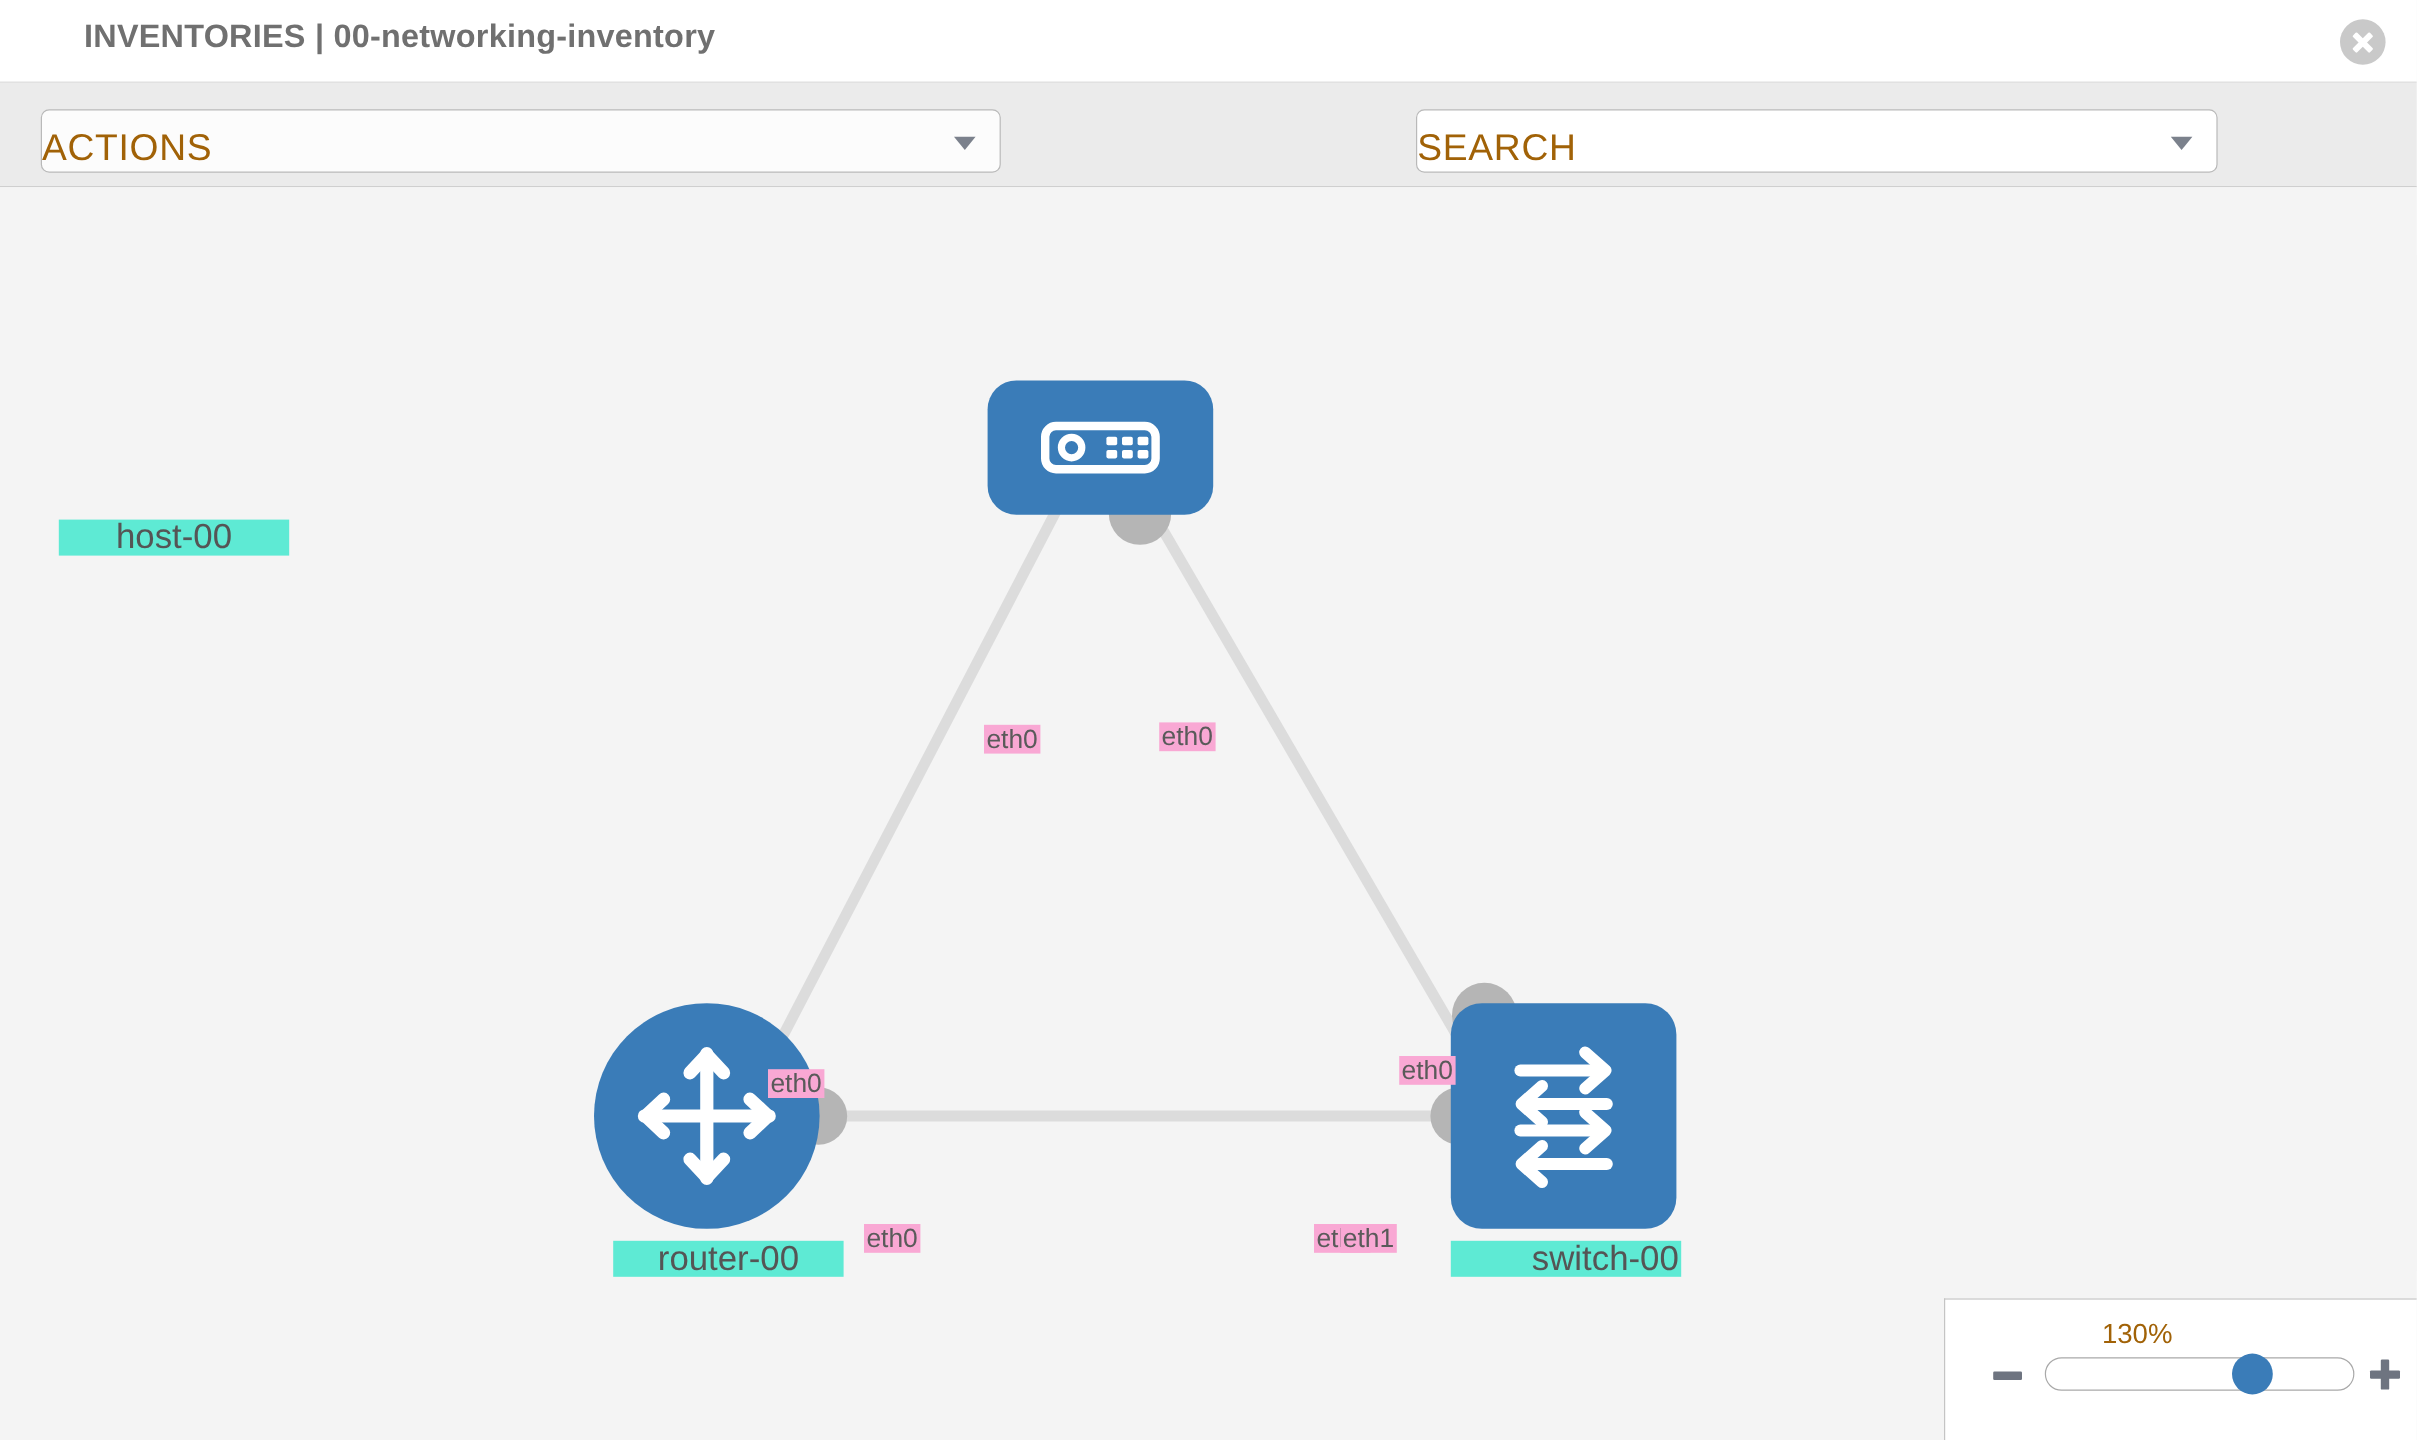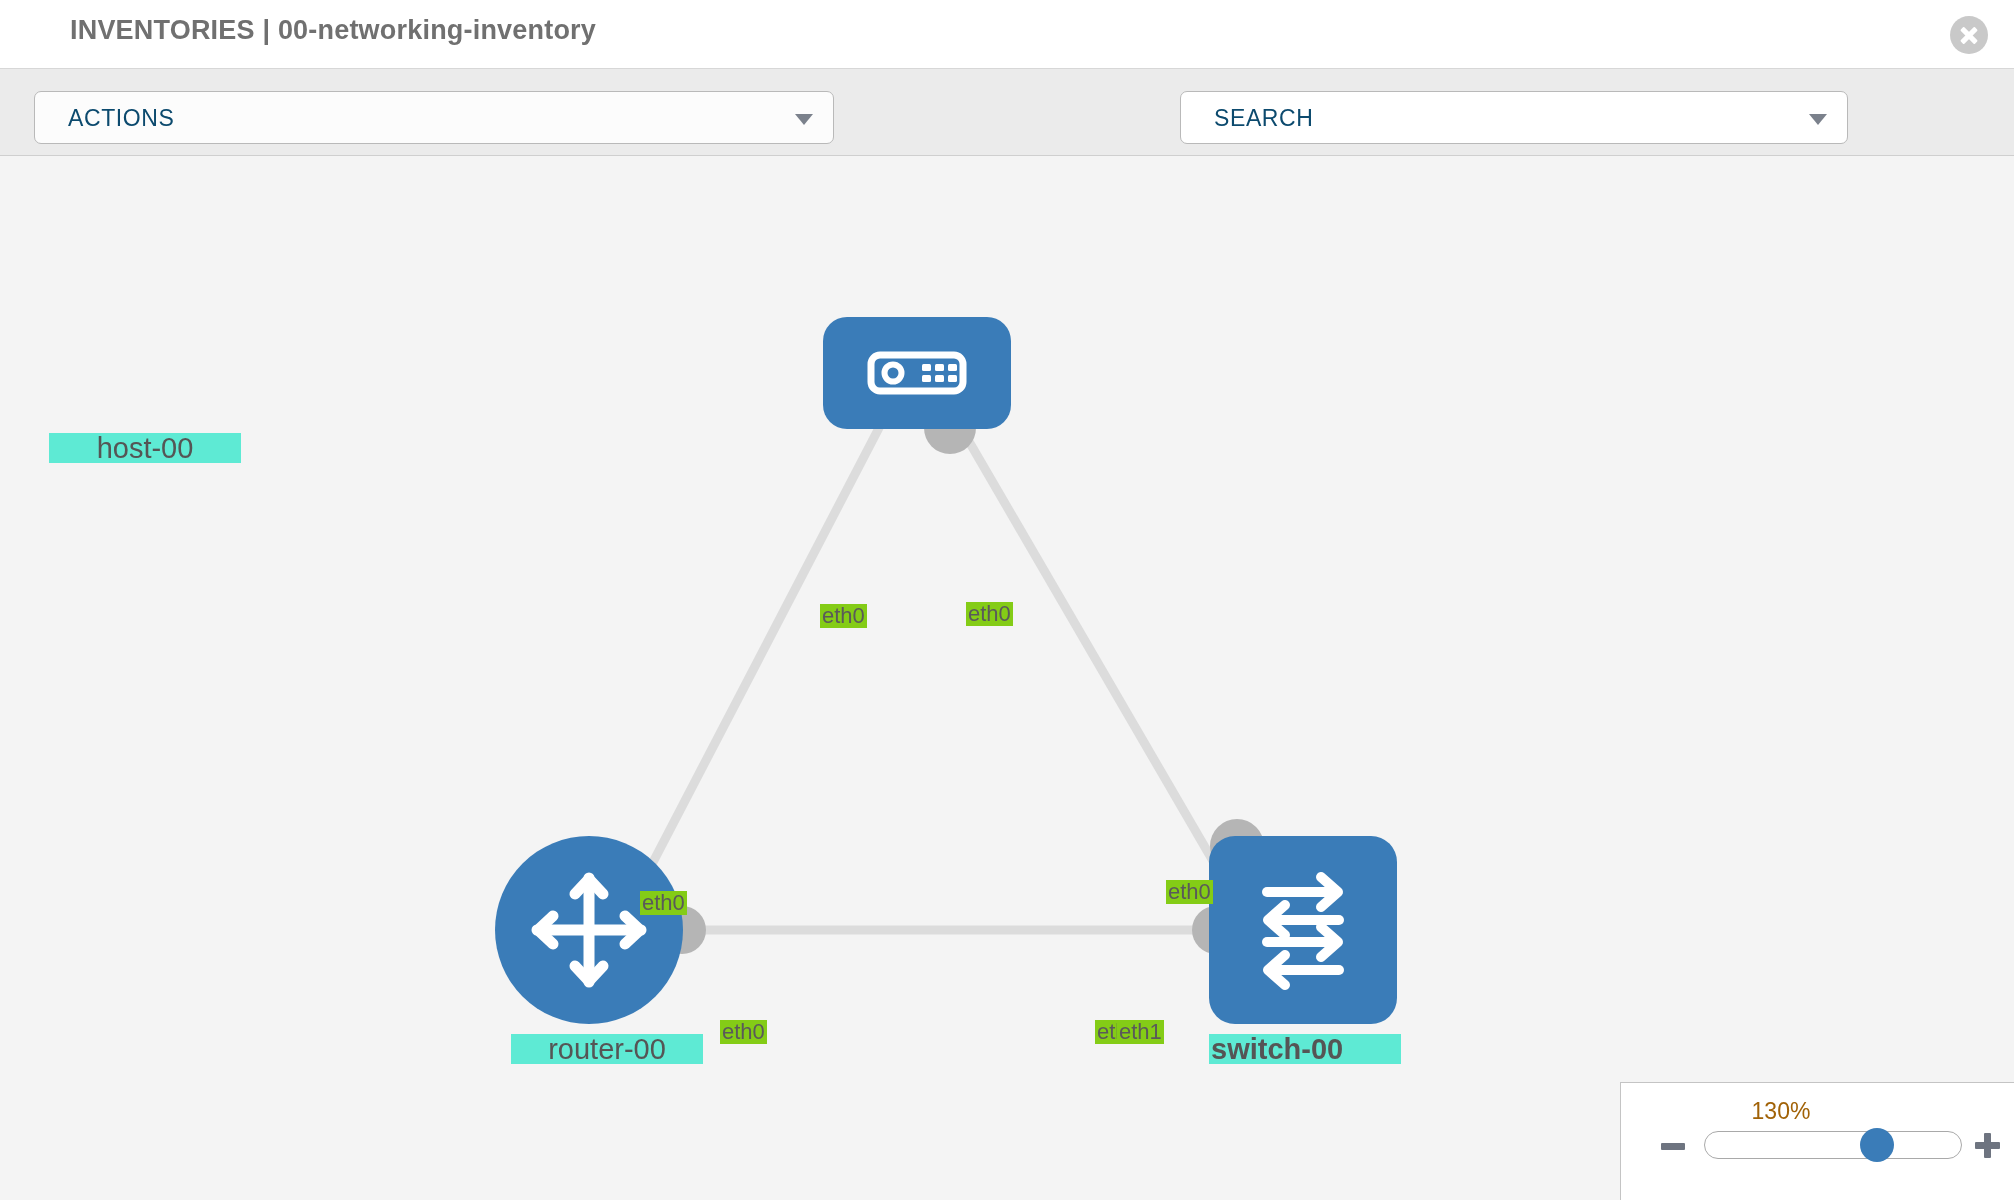--- a/index.html
+++ b/index.html
@@ -71,23 +71,23 @@
     left: 34px; top: 22px;
     width: 800px; height: 53px;
   }
   #search-select {
     left: 1180px; top: 22px;
     width: 668px; height: 53px;
     background: #ffffff;
   }
   .field-label {
     position: absolute;
-    left: 33px; top: 13px;
-    font-size: 23px;
-    color: #0c4a6e;
+    left: 0; top: 13px;
+    font-size: 31px;
+    color: #a16207;
     letter-spacing: 0.6px;
     white-space: nowrap;
   }
   .caret {
     position: absolute;
     right: 20px; top: 22px;
     width: 0; height: 0;
     border-left: 9px solid transparent;
     border-right: 9px solid transparent;
     border-top: 11px solid #7b818c;
@@ -156,27 +156,26 @@
     text-align: center;
   }
   #router-label {
     left: 16px; top: 198px;
     width: 188px;
     text-align: center;
   }
   #switch-label {
     left: 0px; top: 198px;
     width: 188px;
-    text-align: left;
-    font-weight: bold;
+    text-align: right;
   }
 
   .edge-label {
     position: absolute;
-    background: #84cc16;
+    background: #f9a8d4;
     color: #5a5a5a;
     font-size: 22px;
     white-space: nowrap;
     padding: 0 2px;
     line-height: 1.1;
   }
   #lbl-host-left     { left: 820px; top: 448px; }
   #lbl-host-right    { left: 966px; top: 446px; }
   #lbl-router-up     { left: 640px; top: 735px; }
   #lbl-switch-up     { left: 1166px; top: 724px; }

